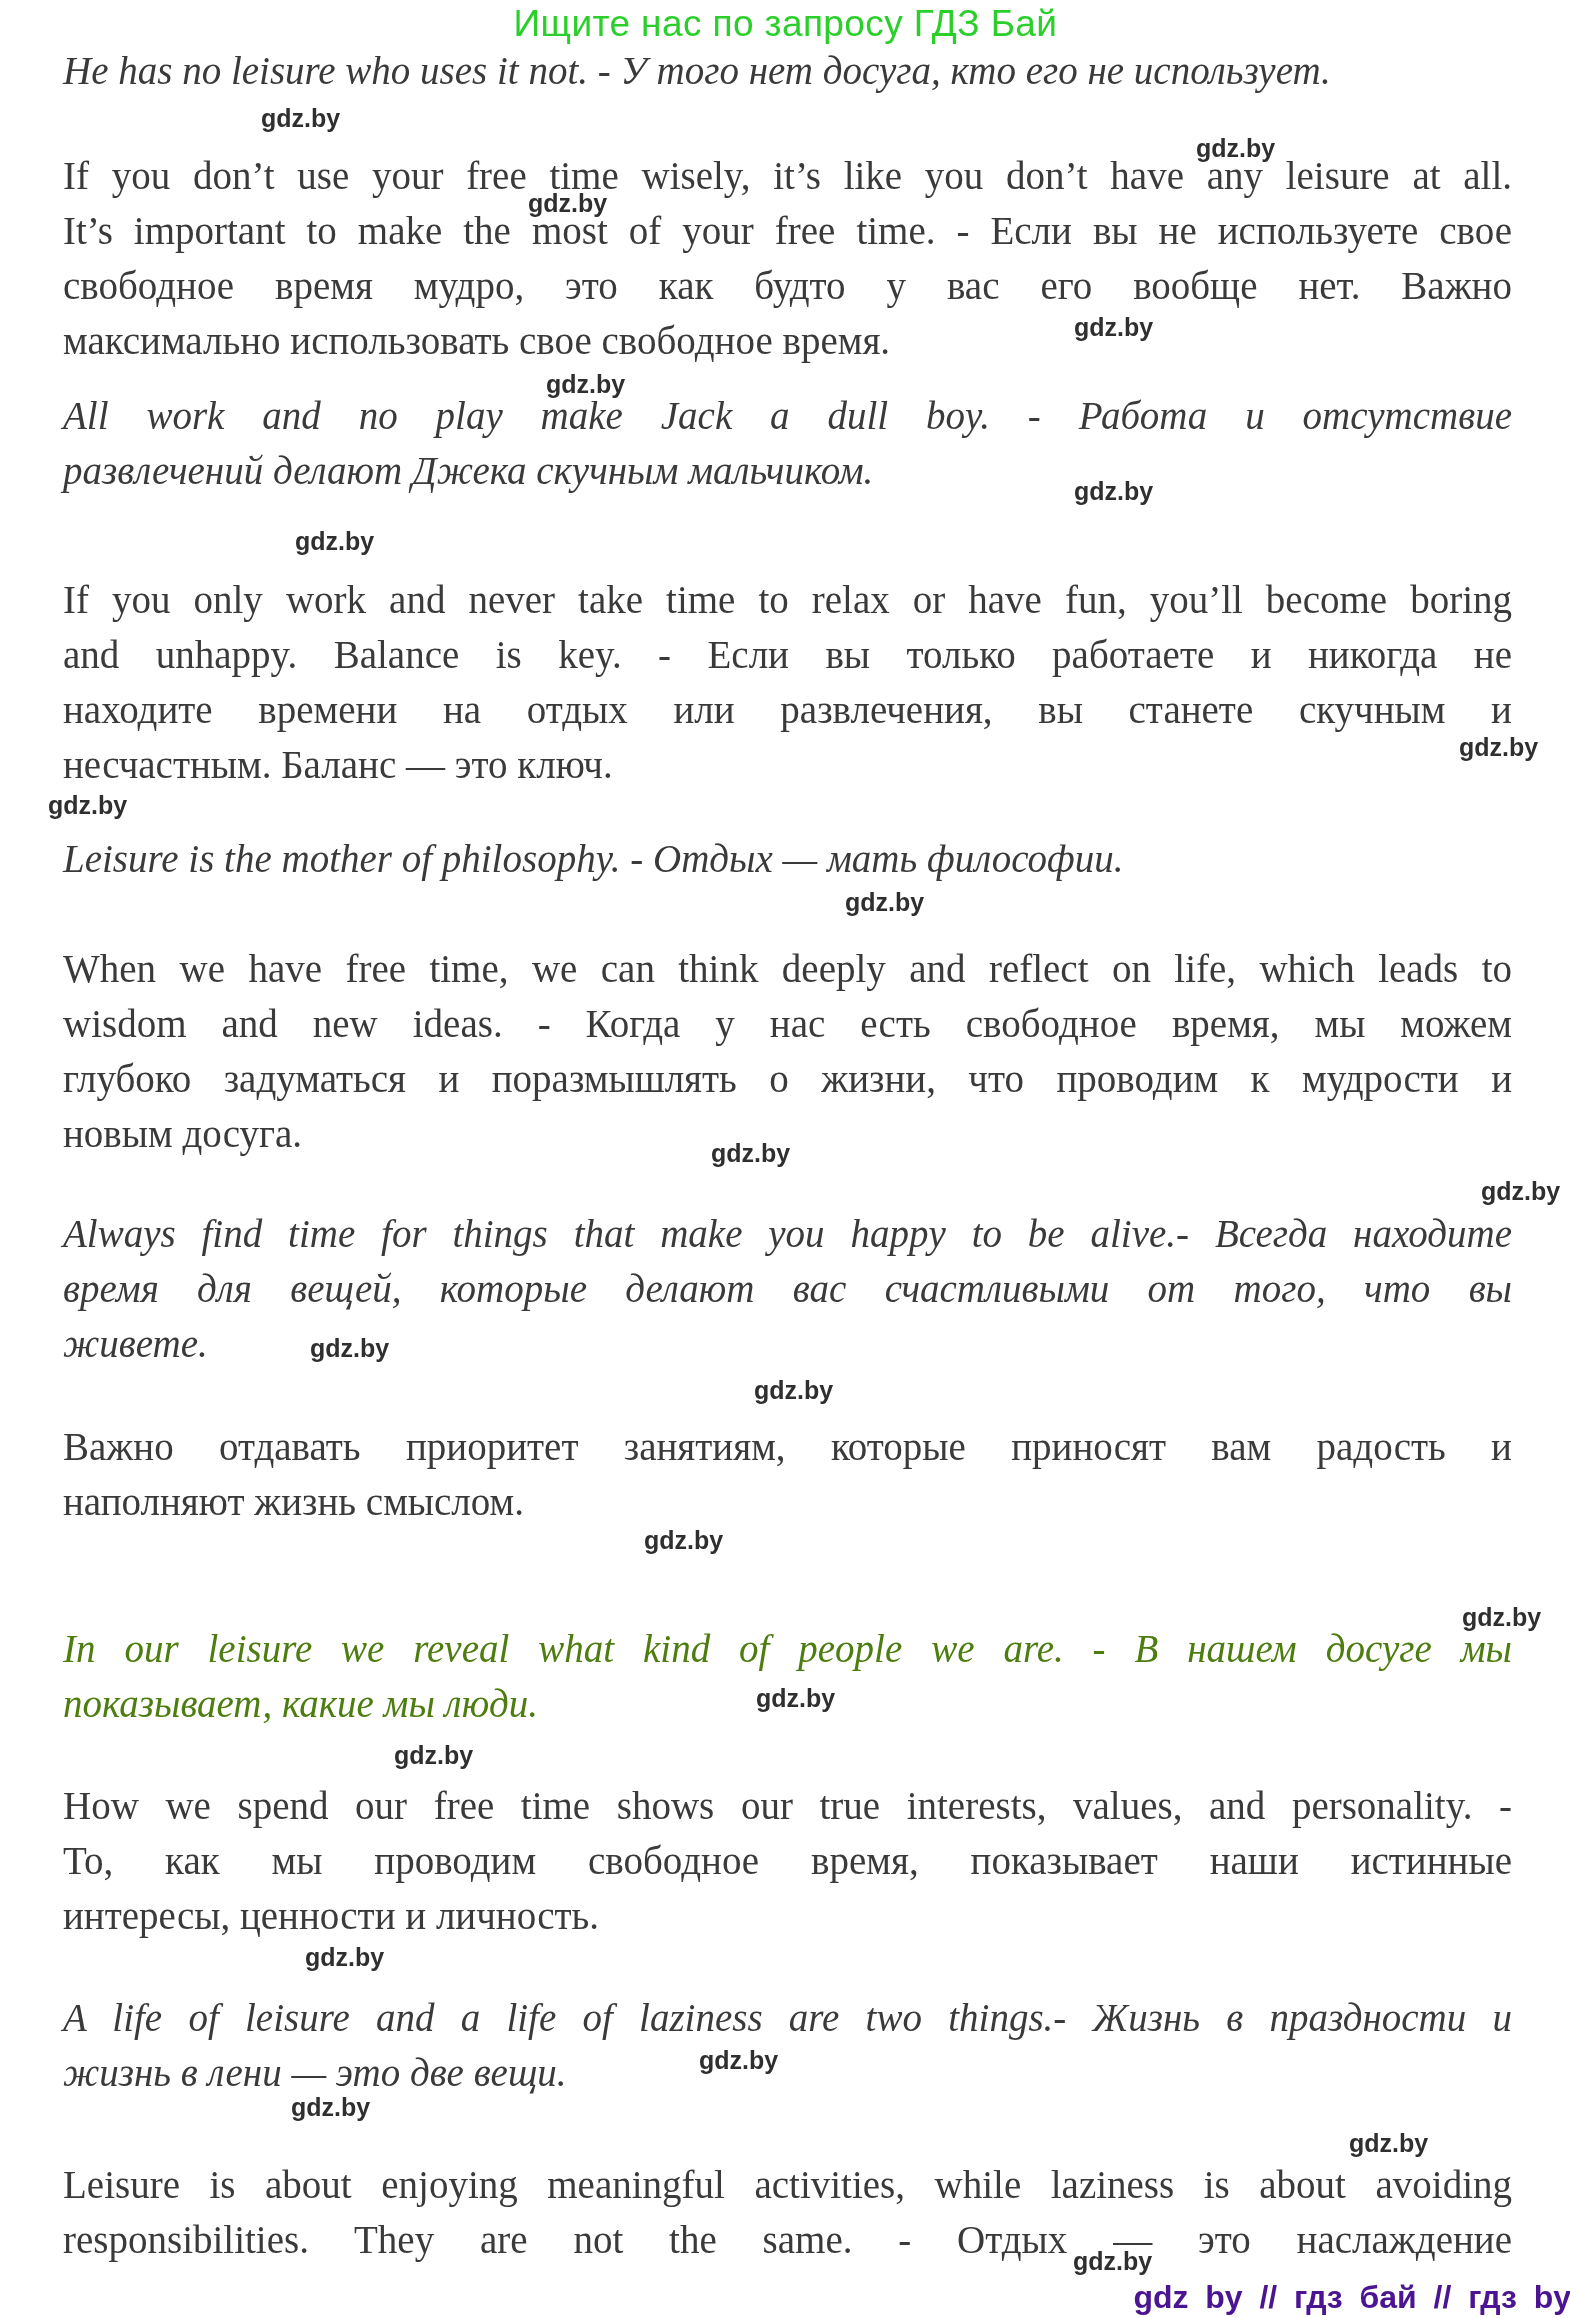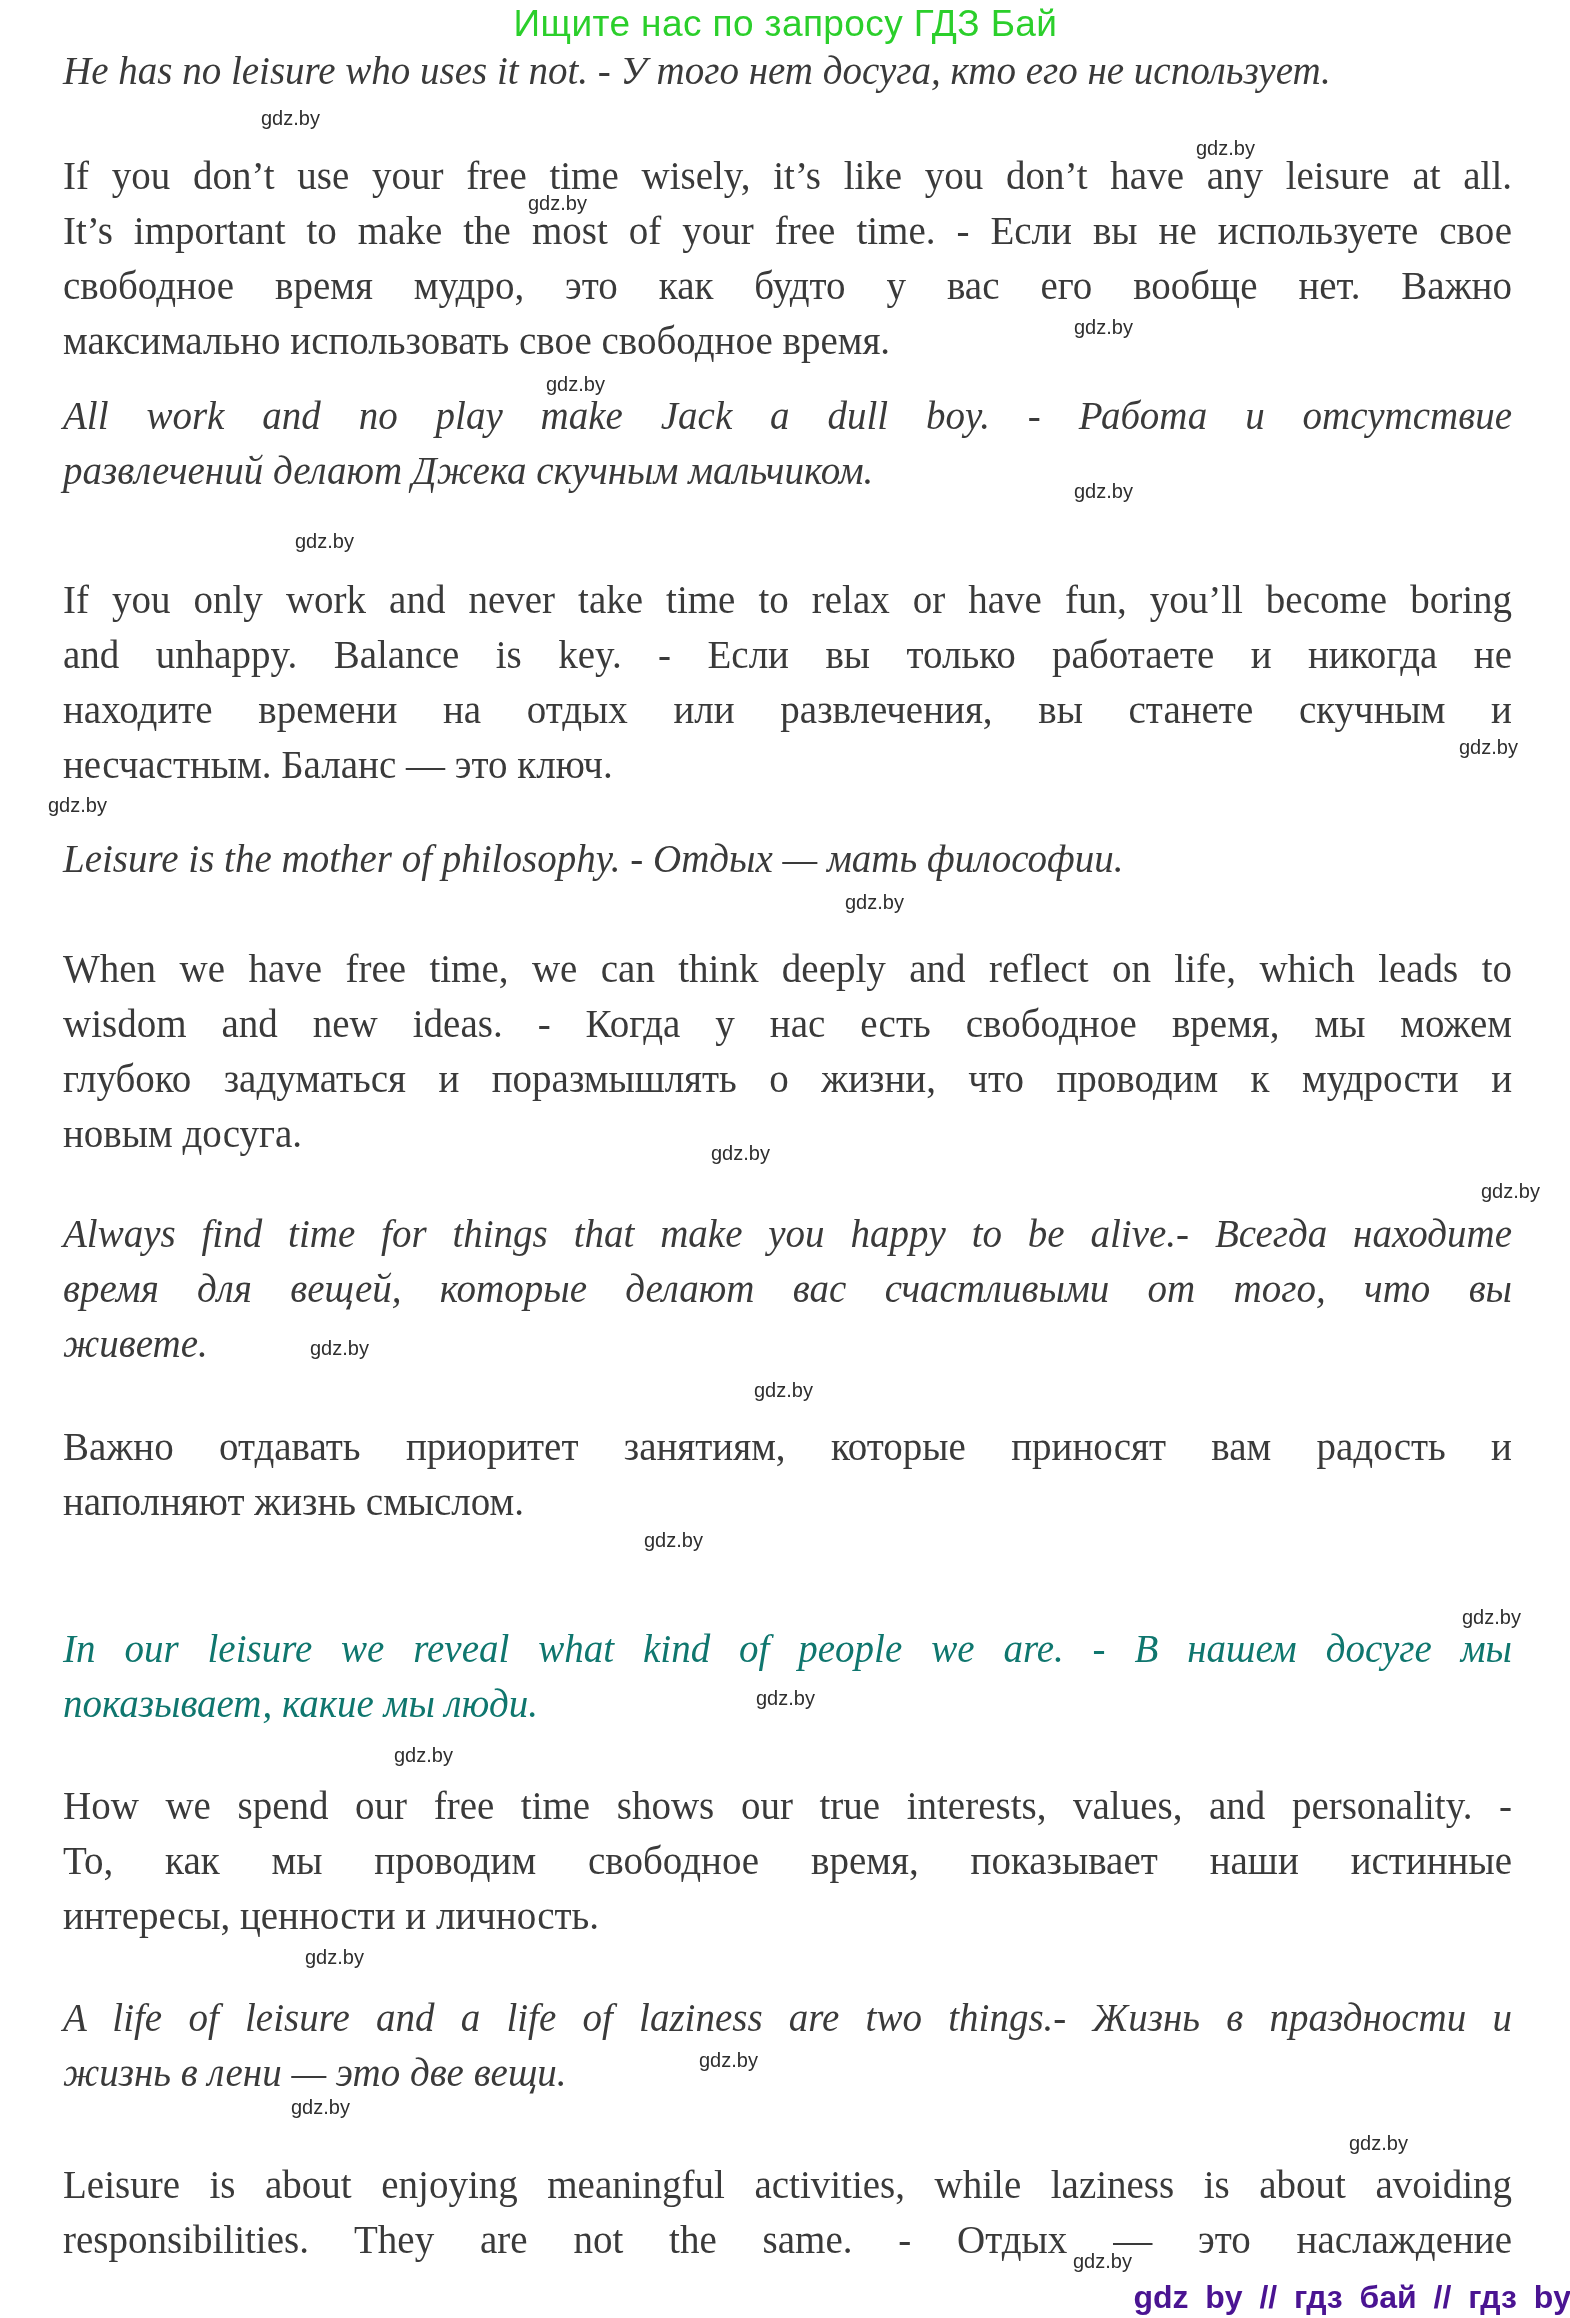--- a/index.html
+++ b/index.html
@@ -48,24 +48,25 @@
   }
   .block.quote { font-style: italic; }
   .line { height: 55px; white-space: normal; }
   .line.j {
     text-align: justify;
     text-align-last: justify;
   }
   .wm {
     position: absolute;
     font-family: "Liberation Sans", sans-serif;
-    font-size: 20px;
+    font-size: 25px;
     line-height: 27px;
     color: #2f2f2f;
     white-space: nowrap;
+    font-weight: bold;
   }
 </style>
 </head>
 <body>
 
 <div id="page" style="background: rgb(255, 255, 255);">
   <div id="promo-header" style="color: rgb(43, 207, 43);">Ищите нас по запросу ГДЗ Бай</div>
 
   <div id="content">
       <div class="block quote" style="top: 43px; color: rgb(58, 58, 58);">
@@ -98,21 +99,21 @@
       </div>
       <div class="block quote" style="top: 1206px; color: rgb(58, 58, 58);">
         <div class="line j">Always find time for things that make you happy to be alive.- Всегда находите</div>
         <div class="line j">время для вещей, которые делают вас счастливыми от того, что вы</div>
         <div class="line">живете.</div>
       </div>
       <div class="block para" style="top: 1419px; color: rgb(58, 58, 58);">
         <div class="line j">Важно отдавать приоритет занятиям, которые приносят вам радость и</div>
         <div class="line">наполняют жизнь смыслом.</div>
       </div>
-      <div class="block quote" style="top: 1621px; color: #0f766e;">
+      <div class="block quote" style="top: 1621px; color: #4d7c0f;">
         <div class="line j">In our leisure we reveal what kind of people we are. - В нашем досуге мы</div>
         <div class="line">показывает, какие мы люди.</div>
       </div>
       <div class="block para" style="top: 1778px; color: rgb(58, 58, 58);">
         <div class="line j">How we spend our free time shows our true interests, values, and personality. -</div>
         <div class="line j">То, как мы проводим свободное время, показывает наши истинные</div>
         <div class="line">интересы, ценности и личность.</div>
       </div>
       <div class="block quote" style="top: 1990px; color: rgb(58, 58, 58);">
         <div class="line j">A life of leisure and a life of laziness are two things.- Жизнь в праздности и</div>

